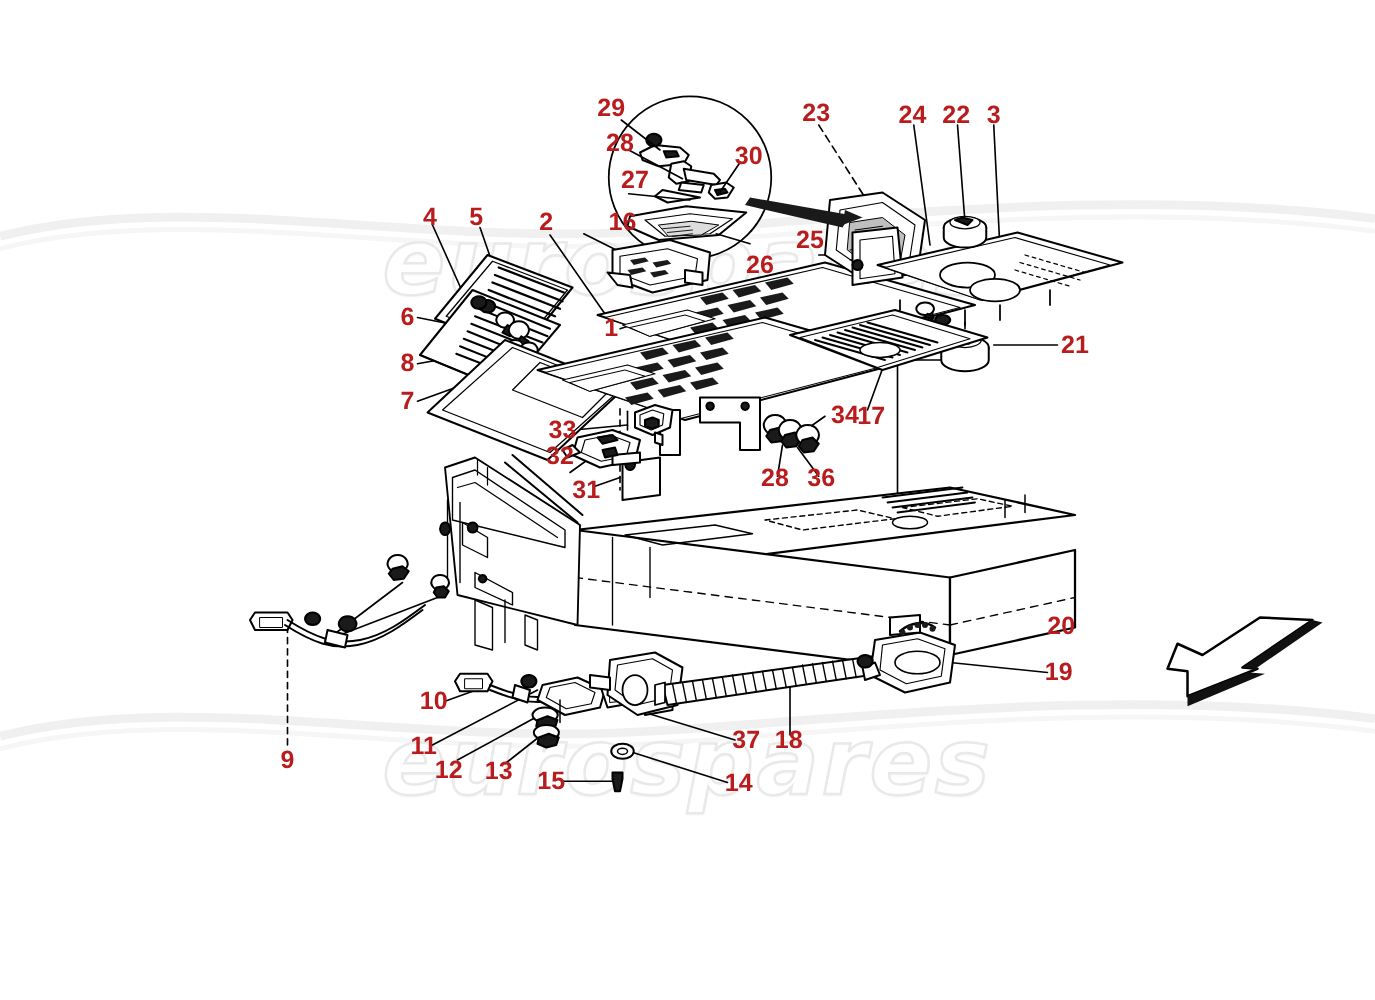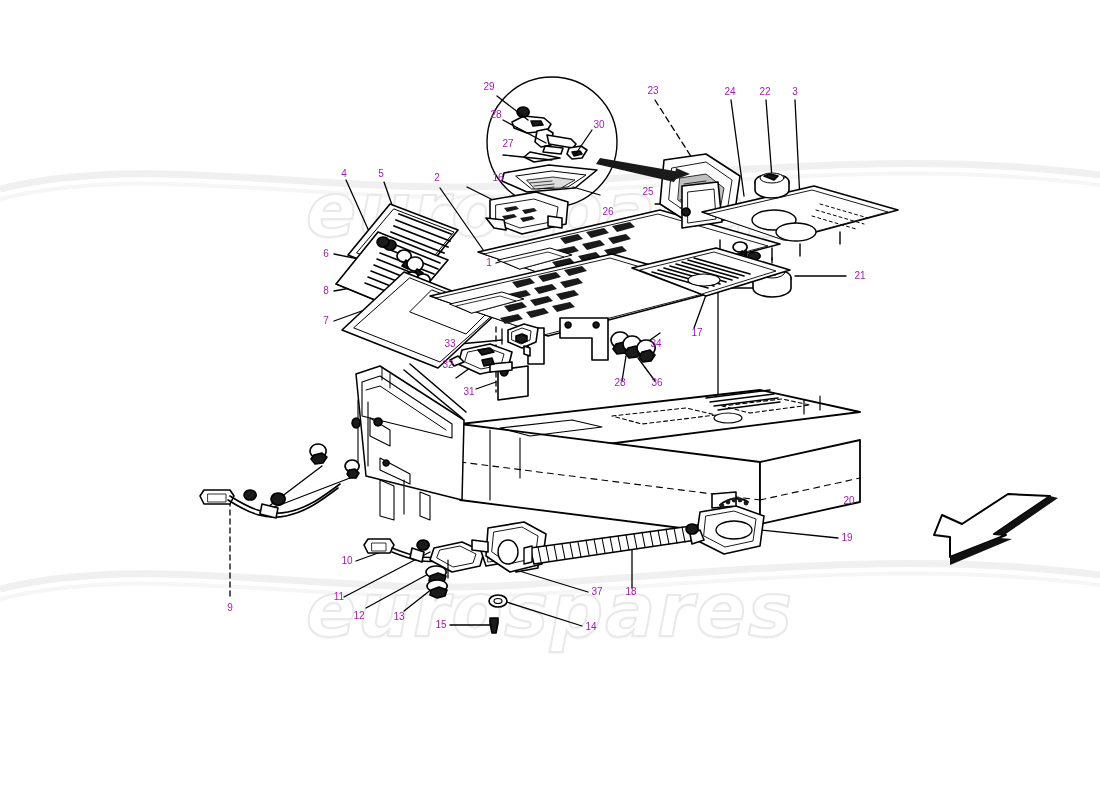--- a/index.html
+++ b/index.html
@@ -49,23 +49,23 @@
   
   #artwork {
     position: absolute;
     left: 0; top: 0;
     width: 1100px; height: 800px;
   }
   
   .callout {
     position: absolute;
     font-family: "Liberation Sans", sans-serif;
-    font-weight: 400;
-    font-size: 10px;
-    color: #a21caf;
+    font-weight: 700;
+    font-size: 20px;
+    color: #b91c1c;
     line-height: 1;
     white-space: nowrap;
     transform: translate(-50%, -50%);
   }
 </style>
 </head>
 <body>
 
 <div id="page">
 
@@ -538,21 +538,21 @@
   <div class="callout" style="left:437px;  top:178px;">2</div>
   <div class="callout" style="left:466px;  top:178px;margin-left:32px;">16</div>
   <div class="callout" style="left:326px;  top:254px;">6</div>
   <div class="callout" style="left:326px;  top:291px;">8</div>
   <div class="callout" style="left:326px;  top:321px;">7</div>
   <div class="callout" style="left:489px;  top:263px;">1</div>
   <div class="callout" style="left:697px;  top:333px;">17</div>
   <div class="callout" style="left:450px;  top:344px;">33</div>
   <div class="callout" style="left:448px;  top:365px;">32</div>
   <div class="callout" style="left:469px;  top:392px;">31</div>
-  <div class="callout" style="left:656px;  top:332px;margin-top:12px;">34</div>
+  <div class="callout" style="left:676px;  top:332px;">34</div>
   <div class="callout" style="left:620px;  top:383px;">28</div>
   <div class="callout" style="left:657px;  top:383px;">36</div>
   <div class="callout" style="left:849px;  top:501px;">20</div>
   <div class="callout" style="left:847px;  top:538px;">19</div>
   <div class="callout" style="left:347px;  top:561px;">10</div>
   <div class="callout" style="left:339px;  top:597px;">11</div>
   <div class="callout" style="left:359px;  top:616px;">12</div>
   <div class="callout" style="left:399px;  top:617px;">13</div>
   <div class="callout" style="left:441px;  top:625px;">15</div>
   <div class="callout" style="left:591px;  top:627px;">14</div>

